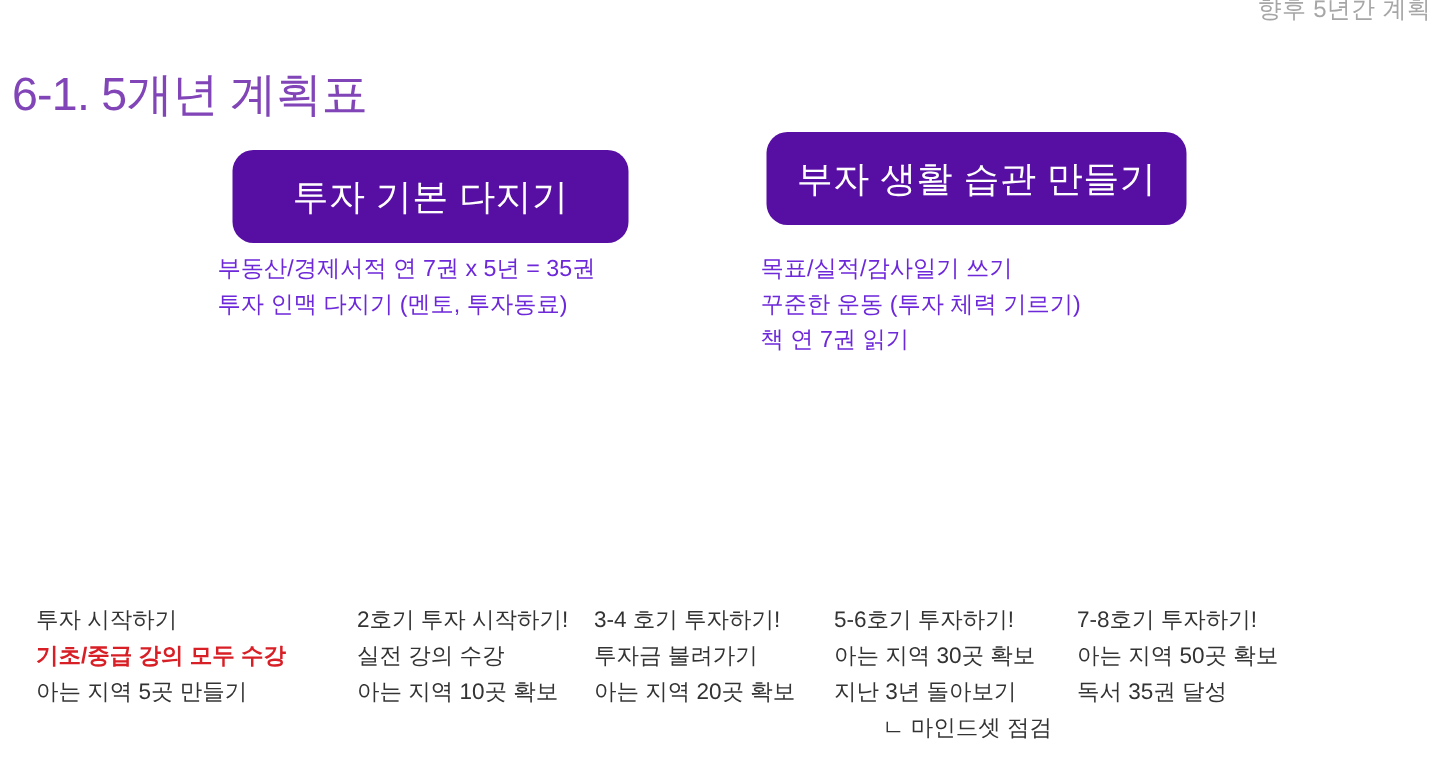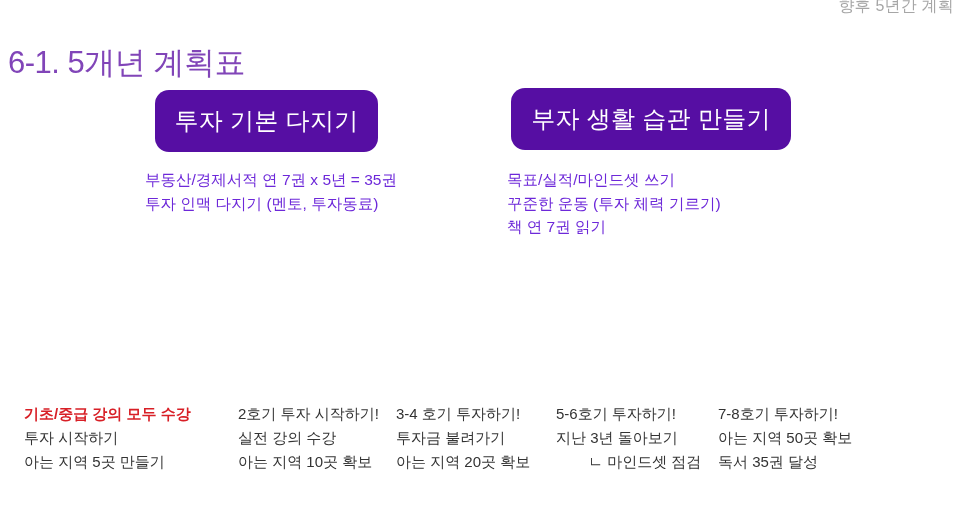--- a/index.html
+++ b/index.html
@@ -48,21 +48,21 @@
     border-radius: 14px;
     background: #560ea3;
     color: #ffffff;
     font-size: 24px;
     display: flex;
     align-items: center;
     justify-content: center;
     letter-spacing: 0.3px;
     white-space: nowrap;
   }
-  #pill-0 { left: 155px; top: 90px; width: 223px; }
+  #pill-0 { left: 155px; top: 100px; width: 264px; }
   #pill-1 { left: 511px; top: 88px; width: 280px; text-align: right; }
 
   
   .note-block {
     position: absolute;
     top: 168px;
     font-size: 15.5px;
     color: #6d28d9;
     line-height: 23.5px;
     white-space: nowrap;
@@ -107,46 +107,47 @@
   <div id="header-note">향후 5년간 계획</div>
 
   <div id="goals-layer">
       <div class="pill" id="pill-0">투자 기본 다지기</div>
       <div class="note-block" id="note-0">
         <span class="note-line">부동산/경제서적 연 7권 x 5년 = 35권</span>
         <span class="note-line">투자 인맥 다지기 (멘토, 투자동료)</span>
       </div>
       <div class="pill" id="pill-1">부자 생활 습관 만들기</div>
       <div class="note-block" id="note-1">
-        <span class="note-line">목표/실적/마인드셋 쓰기</span>
+        <span class="note-line">목표/실적/감사일기 쓰기</span>
         <span class="note-line">꾸준한 운동 (투자 체력 기르기)</span>
         <span class="note-line">책 연 7권 읽기</span>
       </div>
     </div>
 
   <div id="timeline"></div>
 
   <div id="year-columns">
       <div class="year-col" style="left: 24px;">
+        <span class="year-line">투자 시작하기</span>
         <span class="year-line highlight">기초/중급 강의 모두 수강</span>
-        <span class="year-line">투자 시작하기</span>
         <span class="year-line">아는 지역 5곳 만들기</span>
       </div>
       <div class="year-col" style="left: 238px;">
         <span class="year-line">2호기 투자 시작하기!</span>
         <span class="year-line">실전 강의 수강</span>
         <span class="year-line">아는 지역 10곳 확보</span>
       </div>
       <div class="year-col" style="left: 396px;">
         <span class="year-line">3-4 호기 투자하기!</span>
         <span class="year-line">투자금 불려가기</span>
         <span class="year-line">아는 지역 20곳 확보</span>
       </div>
       <div class="year-col" style="left: 556px;">
         <span class="year-line">5-6호기 투자하기!</span>
+        <span class="year-line">아는 지역 30곳 확보</span>
         <span class="year-line">지난 3년 돌아보기</span>
         <span class="year-line indent">ㄴ 마인드셋 점검</span>
       </div>
       <div class="year-col" style="left: 718px;">
         <span class="year-line">7-8호기 투자하기!</span>
         <span class="year-line">아는 지역 50곳 확보</span>
         <span class="year-line">독서 35권 달성</span>
       </div>
     </div>
 

